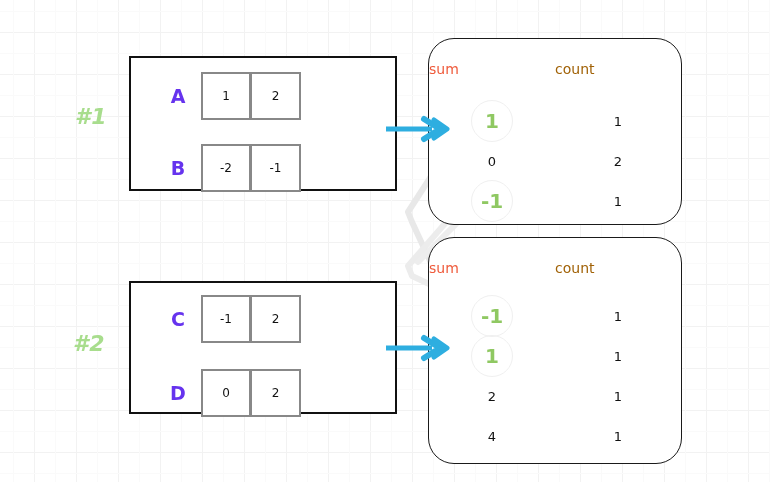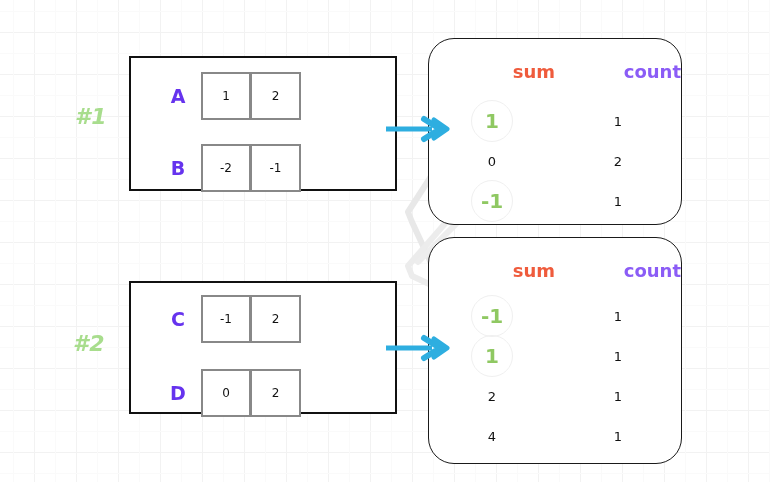--- a/index.html
+++ b/index.html
@@ -101,27 +101,27 @@
   }
   #agg-panel-1{left:428px;top:38px;width:254px;height:187px;}
   #agg-panel-2{left:428px;top:237px;width:254px;height:227px;}
 
   .agg-head{
     position:absolute;top:22px;left:0;width:100%;
     display:flex;
   }
   .agg-head .col{
     flex:1;
-    text-align:right;
-    font-family:"DejaVu Sans", sans-serif;
-    font-size:18px;
-    font-weight:700;
+    text-align:left;
+    font-family:"DejaVu Sans", sans-serif;
+    font-size:14px;
+    font-weight:400;
     color:#ef5b3c;
   }
-  .agg-head .col.count-col{color:#8b5cf6;}
+  .agg-head .col.count-col{color:#a16207;}
 
   .agg-rows{
     position:absolute;left:0;width:100%;
   }
   #agg-panel-1 .agg-rows{top:62px;}
   #agg-panel-2 .agg-rows{top:58px;}
 
   .agg-row{
     display:flex;
     height:40px;

